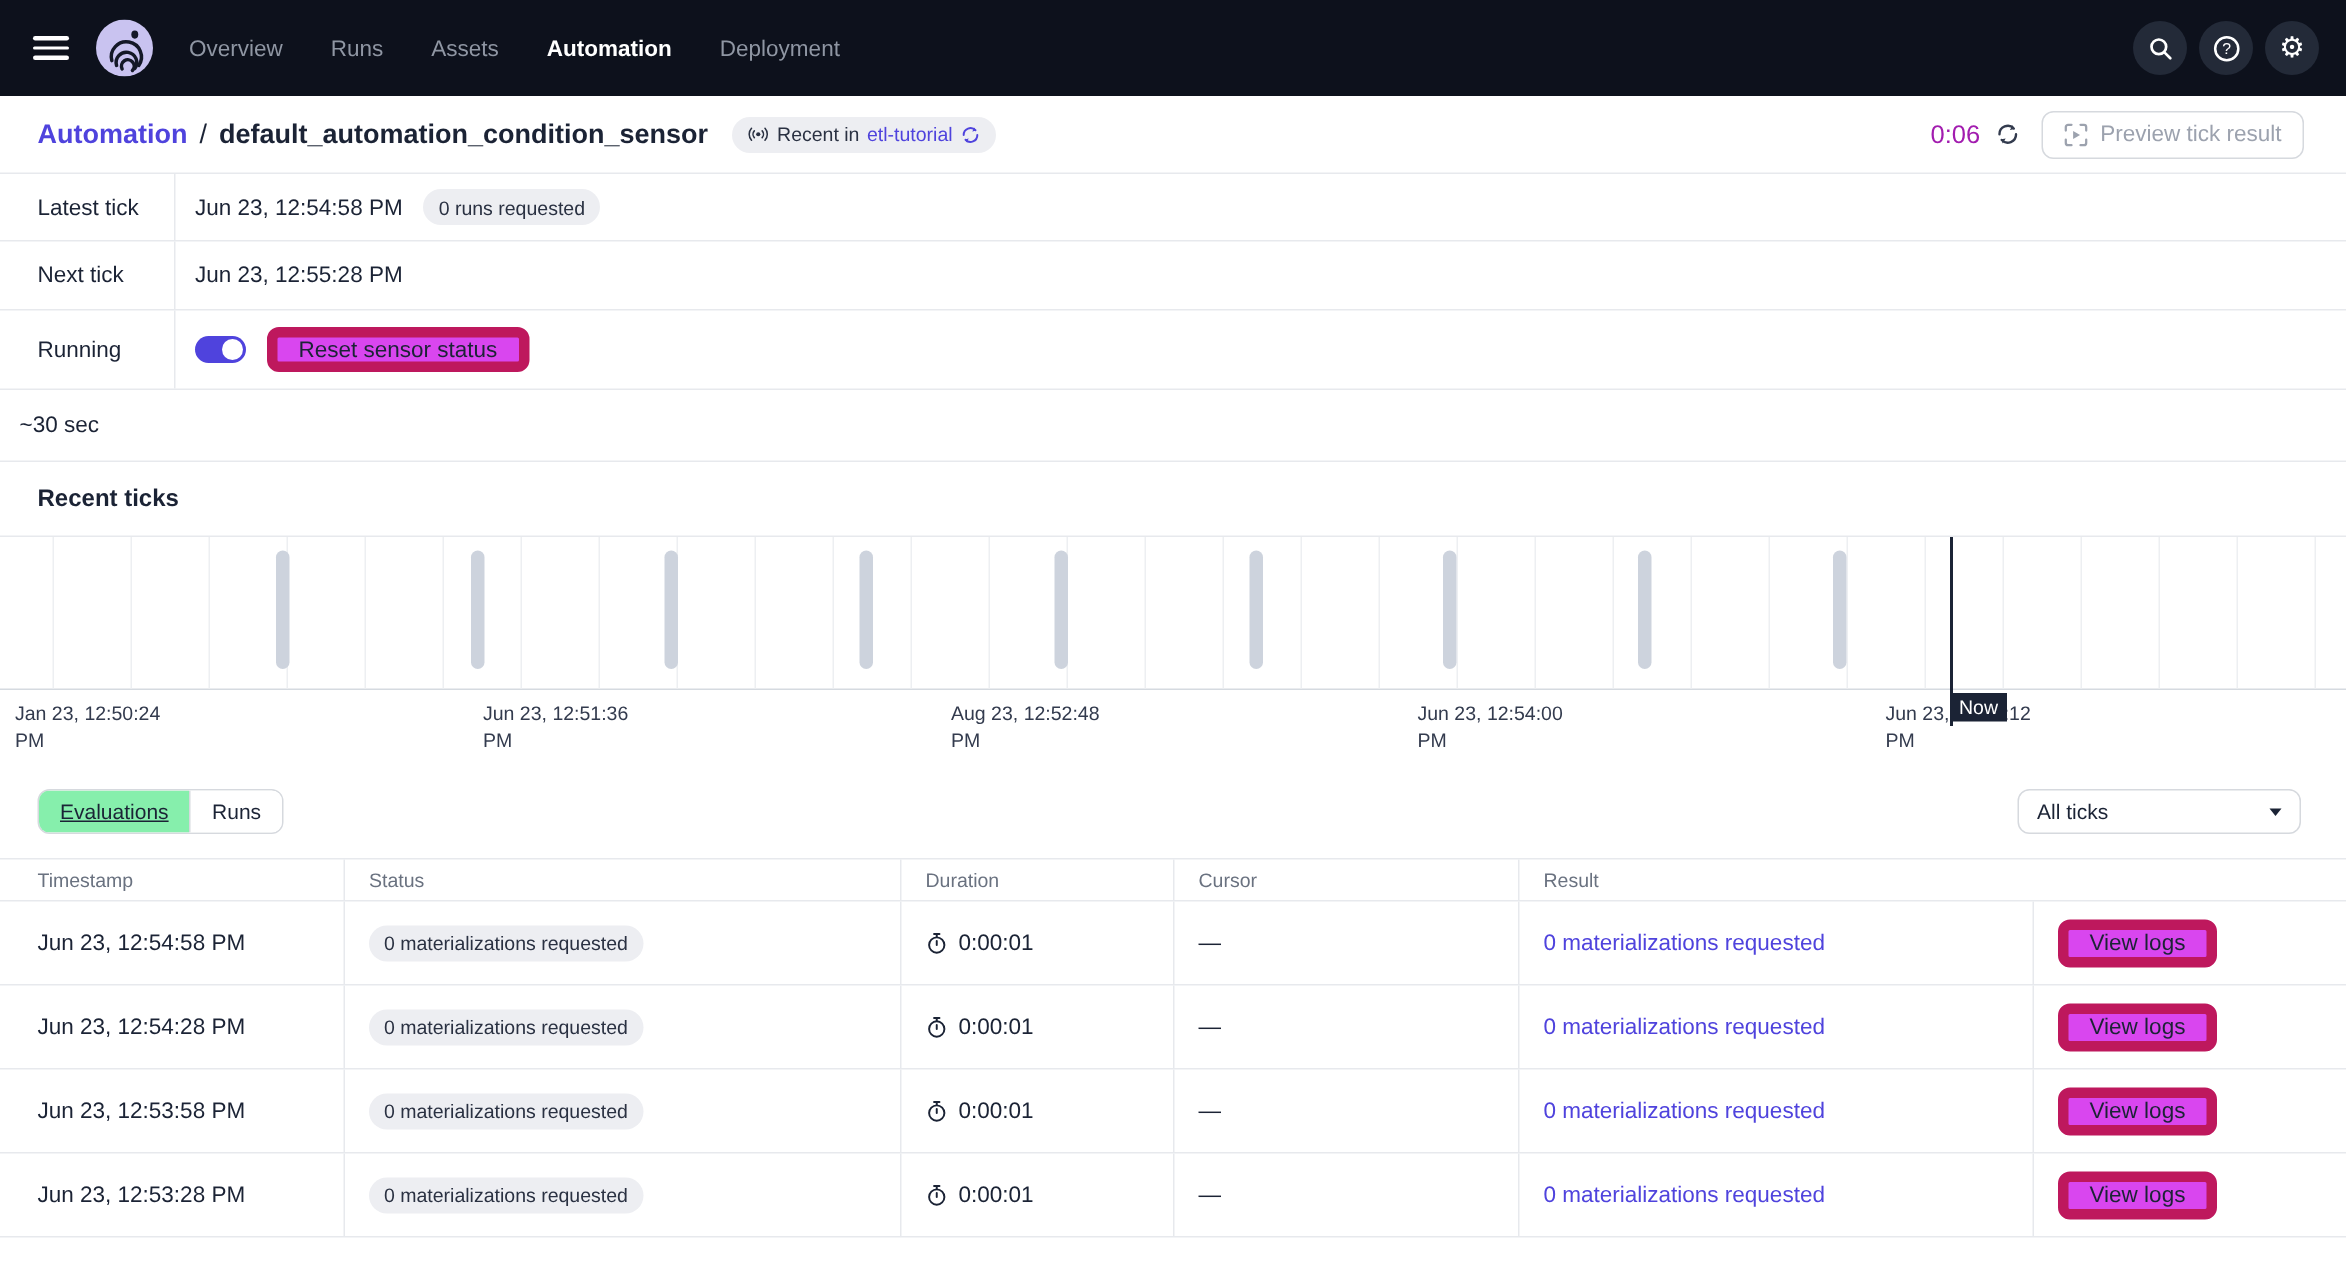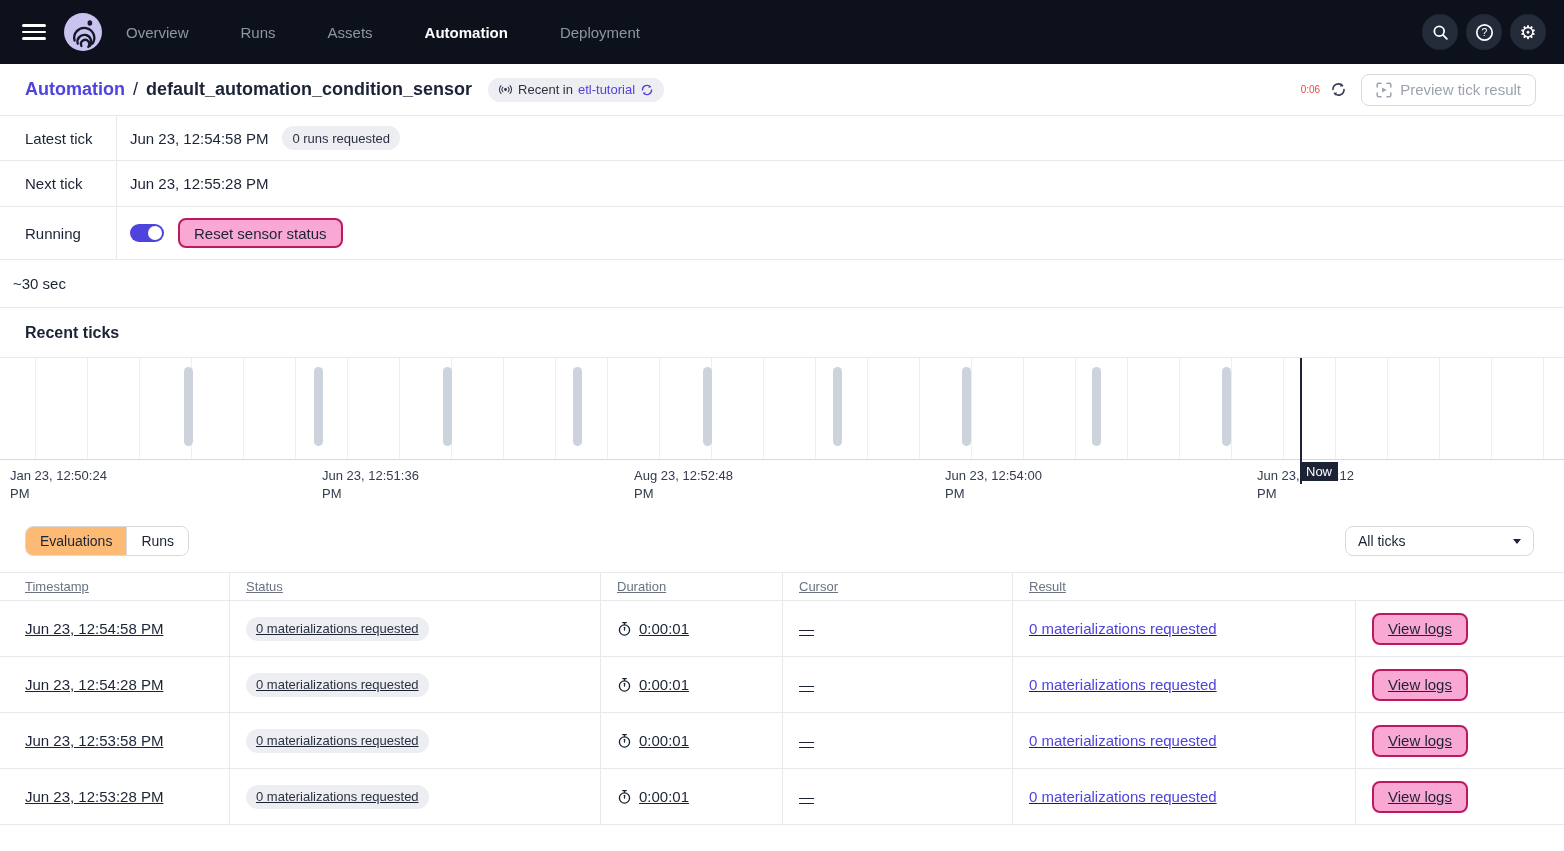--- a/index.html
+++ b/index.html
@@ -5,74 +5,74 @@
   * { margin:0; padding:0; box-sizing:border-box; }
   html,body { width:1564px; height:851px; overflow:hidden; background:#fff;
     font-family:"Liberation Sans", sans-serif; color:#1B2335; }
   .page { width:1564px; height:851px; overflow:hidden; position:relative; }
 
   
   .topnav { height:64px; background:#0D111C; display:flex; align-items:center; padding:0 18px 0 22px; }
   .hamburger { width:24px; height:24px; display:flex; flex-direction:column; justify-content:center; gap:4px; cursor:pointer; margin-right:18px; }
   .hamburger span { display:block; height:2.5px; background:#fff; border-radius:2px; }
   .logo { width:38px; height:38px; margin-right:24px; cursor:pointer; }
-  .navlinks { display:flex; align-items:flex-start; gap:52px; }
+  .navlinks { display:flex; align-items:flex-start; gap:32px; }
   .navlink { font-size:15px; color:#8F96A3; cursor:pointer; }
   .navlink.active { color:#fff; font-weight:bold; }
   .topnav .spacer { flex:1; }
   .navicons { display:flex; align-items:center; gap:8px; }
   .iconbtn { width:36px; height:36px; border-radius:50%; background:#232A38; display:flex; align-items:center; justify-content:center; cursor:pointer; }
   .gear-glyph { font-family:"DejaVu Sans", sans-serif; color:#fff; font-size:19px; line-height:1; }
 
   
   .pagehead { height:52px; border-bottom:1px solid #E7E9ED; display:flex; align-items:center; padding:0 28px 0 25px; }
   .crumb-link { color:#4F43DD; font-size:18px; font-weight:bold; cursor:pointer; }
   .crumb-sep { font-size:18px; color:#1B2335; margin:0 8px; }
   .crumb-name { font-size:18px; font-weight:bold; color:#1B2335; }
   .sensor-badge { margin-left:16px; background:#EDEEF2; border-radius:12px; height:24px; display:flex; align-items:center; padding:0 10px; gap:5px; font-size:13px; color:#2A3142; }
   .sensor-badge a { color:#4F43DD; text-decoration:none; cursor:pointer; }
   .pagehead .spacer { flex:1; }
-  .countdown { font-size:10px; color:#ef4444; margin-right:10px; }
+  .countdown { font-size:17px; color:#a21caf; margin-right:10px; }
   .refresh-btn { cursor:pointer; display:flex; align-items:center; margin-right:14px; }
   .preview-btn { height:32px; border:1px solid #D6D9DE; border-radius:8px; background:#fff; color:#9CA2AE; font-size:15px; display:flex; align-items:center; gap:8px; padding:0 14px; cursor:default; }
 
   
   .detail-row { display:flex; align-items:stretch; border-bottom:1px solid #E7E9ED; }
   .detail-label { width:117px; padding-left:25px; display:flex; align-items:center; font-size:15px; color:#1B2335; border-right:1px solid #E7E9ED; flex-shrink:0; }
   .detail-value { display:flex; align-items:center; padding-left:13px; gap:14px; font-size:15px; color:#1B2335; flex:1; }
   .pill { background:#EDEEF2; border-radius:12px; height:24px; display:inline-flex; align-items:center; padding:0 10px; font-size:13px; color:#2A3142; }
   .target-chip { background:#EDEEF2; border-radius:8px; height:28px; display:inline-flex; align-items:center; gap:7px; padding:0 11px; font-size:13px; color:#4F43DD; cursor:pointer; }
   .toggle { width:34px; height:18px; border-radius:9px; background:#4F43DD; position:relative; cursor:pointer; flex-shrink:0; }
   .toggle .knob { position:absolute; right:2px; top:2px; width:14px; height:14px; border-radius:50%; background:#fff; }
-  .btn { height:30px; border:2px solid #be185d; border-radius:8px; background:#f9a8d4; font-size:15px; color:#1B2335; padding:0 14px; display:inline-flex; align-items:center; cursor:pointer; }
+  .btn { height:30px; border:7px solid #be185d; border-radius:8px; background:#d946ef; font-size:15px; color:#1B2335; padding:0 14px; display:inline-flex; align-items:center; cursor:pointer; }
 
   
   .recent-head { height:49px; display:flex; align-items:center; padding-left:25px; font-size:16px; font-weight:bold; color:#1B2335; }
   .timeline { position:relative; height:145px; border-top:1px solid #E7E9ED; }
   .tl-axis { position:absolute; left:0; right:0; top:101px; height:1px; background:#D5DAE0; }
   .gridline { position:absolute; top:0; width:1px; height:101px; background:#EDEFF2; }
   .tick-bar { position:absolute; top:9px; width:9px; height:79px; border-radius:4.5px; background:#CDD3DD; cursor:pointer; }
   .axis-label { position:absolute; top:109px; width:114px; font-size:13px; line-height:18px; color:#333B4E; }
   .now-line { position:absolute; top:0; width:2px; height:126px; background:#1B2335; z-index:3; }
   .now-badge { position:absolute; top:104px; background:#1B2335; color:#fff; font-size:13px; padding:2px 6px; z-index:3; }
 
   
   .panel-bar { margin-top:24px; height:30px; display:flex; align-items:center; padding:0 30px 0 25px; }
   .seg { display:inline-flex; border:1px solid #D6D9DE; border-radius:8px; overflow:hidden; height:30px; }
   .seg .segbtn { font-size:14px; padding:0 14px; display:flex; align-items:center; background:#fff; color:#1B2335; cursor:pointer; }
-  .seg .segbtn.selected { background:#fdba74; }
+  .seg .segbtn.selected { background:#86efac;text-decoration:underline; }
   .seg .segbtn + .segbtn { border-left:1px solid #D6D9DE; }
   .panel-bar .spacer { flex:1; }
   .select { width:189px; height:30px; border:1px solid #D6D9DE; border-radius:8px; background:#fff; display:flex; align-items:center; padding:0 12px; font-size:14px; color:#1B2335; cursor:pointer; }
   .select .caret { margin-left:auto; width:0; height:0; border-left:4px solid transparent; border-right:4px solid transparent; border-top:5px solid #1B2335; }
 
   
   .tbl { margin-top:16px; border-top:1px solid #E7E9ED; }
   .tbl-row { display:grid; grid-template-columns:229px 371px 182px 230px 343px 1fr; border-bottom:1px solid #E7E9ED; }
-  .tbl-row > div { padding-left:16px; display:flex; align-items:center; border-left:1px solid #E7E9ED;text-decoration:underline; }
+  .tbl-row > div { padding-left:16px; display:flex; align-items:center; border-left:1px solid #E7E9ED; }
   .tbl-row > div:first-child { border-left:none; padding-left:25px; }
   .tbl-head { height:28px; }
   .tbl-head > div { font-size:13px; color:#6A7280; }
   .tbl-body-row { height:56px; font-size:15px; color:#1B2335; }
   .result-link { color:#4F43DD; cursor:pointer; font-size:15px; }
   .duration-cell { display:flex; align-items:center; gap:7px; }
   svg.ic { display:block; }
 </style>
 </head>
 <body>

